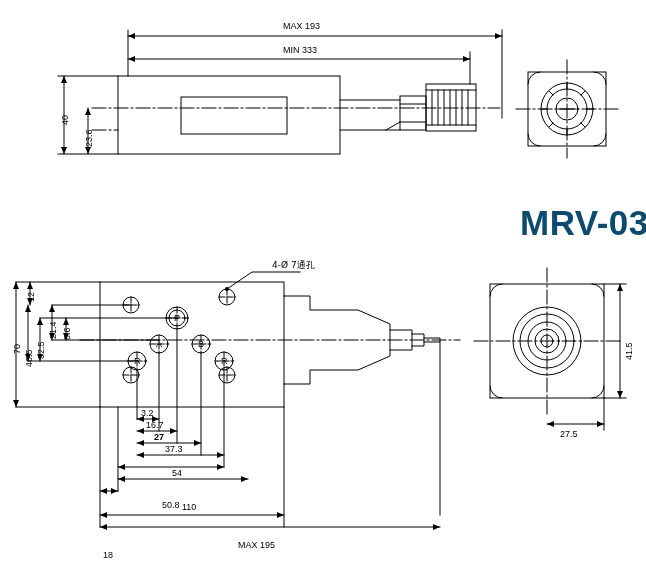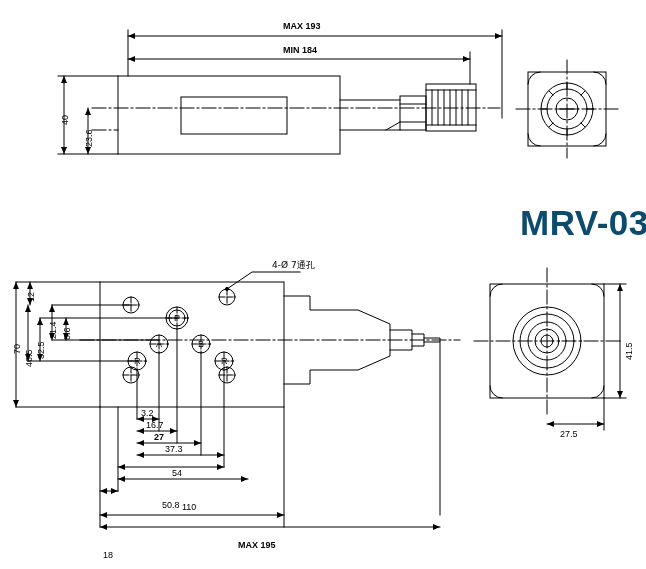--- a/index.html
+++ b/index.html
@@ -13,21 +13,21 @@
   }
   #sheet{position:absolute;left:0;top:0;width:646px;height:569px;}
   .lbl{
     position:absolute;
     font-family:"Liberation Sans", sans-serif;
     font-size:9px;
     color:#000;
     white-space:nowrap;
     line-height:1;
   }
-  .lbl.b{font-weight:bold;}
+  .lbl.b{font-weight:normal;}
   .lbl.rot{transform-origin:0 0;}
   .title{
     position:absolute;
     font-family:"Liberation Sans", sans-serif;
     font-weight:bold;
     font-size:35px;
     letter-spacing:0.5px;
     color:#0c4a6e;
     white-space:nowrap;
   }
@@ -236,21 +236,21 @@
       <path d="M547,424 L604,424" marker-start="url(#arS)" marker-end="url(#ar)"></path>
       <path d="M604,398 L604,430"></path>
     </g>
 
   </g>
 </svg>
 
 <div class="title" style="left:520px;top:203px;">MRV-03</div>
 
 <div class="lbl b" style="left:283px;top:22px;">MAX 193</div>
-<div class="lbl b" style="left:283px;top:46px;">MIN 184</div>
+<div class="lbl b" style="left:283px;top:46px;">MIN 333</div>
 <div class="lbl rot" style="left:61px;top:125px;transform:rotate(-90deg);">40</div>
 <div class="lbl rot" style="left:85px;top:147px;transform:rotate(-90deg);">23.6</div>
 
 <div class="lbl cjk" style="left:272px;top:261px;">4-Ø 7通孔</div>
 
 <div class="lbl" style="left:174px;top:314px;font-size:9px;">P</div>
 <div class="lbl" style="left:156px;top:340px;font-size:9px;">A</div>
 <div class="lbl" style="left:198px;top:340px;font-size:9px;">B</div>
 <div class="lbl" style="left:134px;top:357px;font-size:9px;">R</div>
 <div class="lbl" style="left:221px;top:357px;font-size:9px;">R</div>

